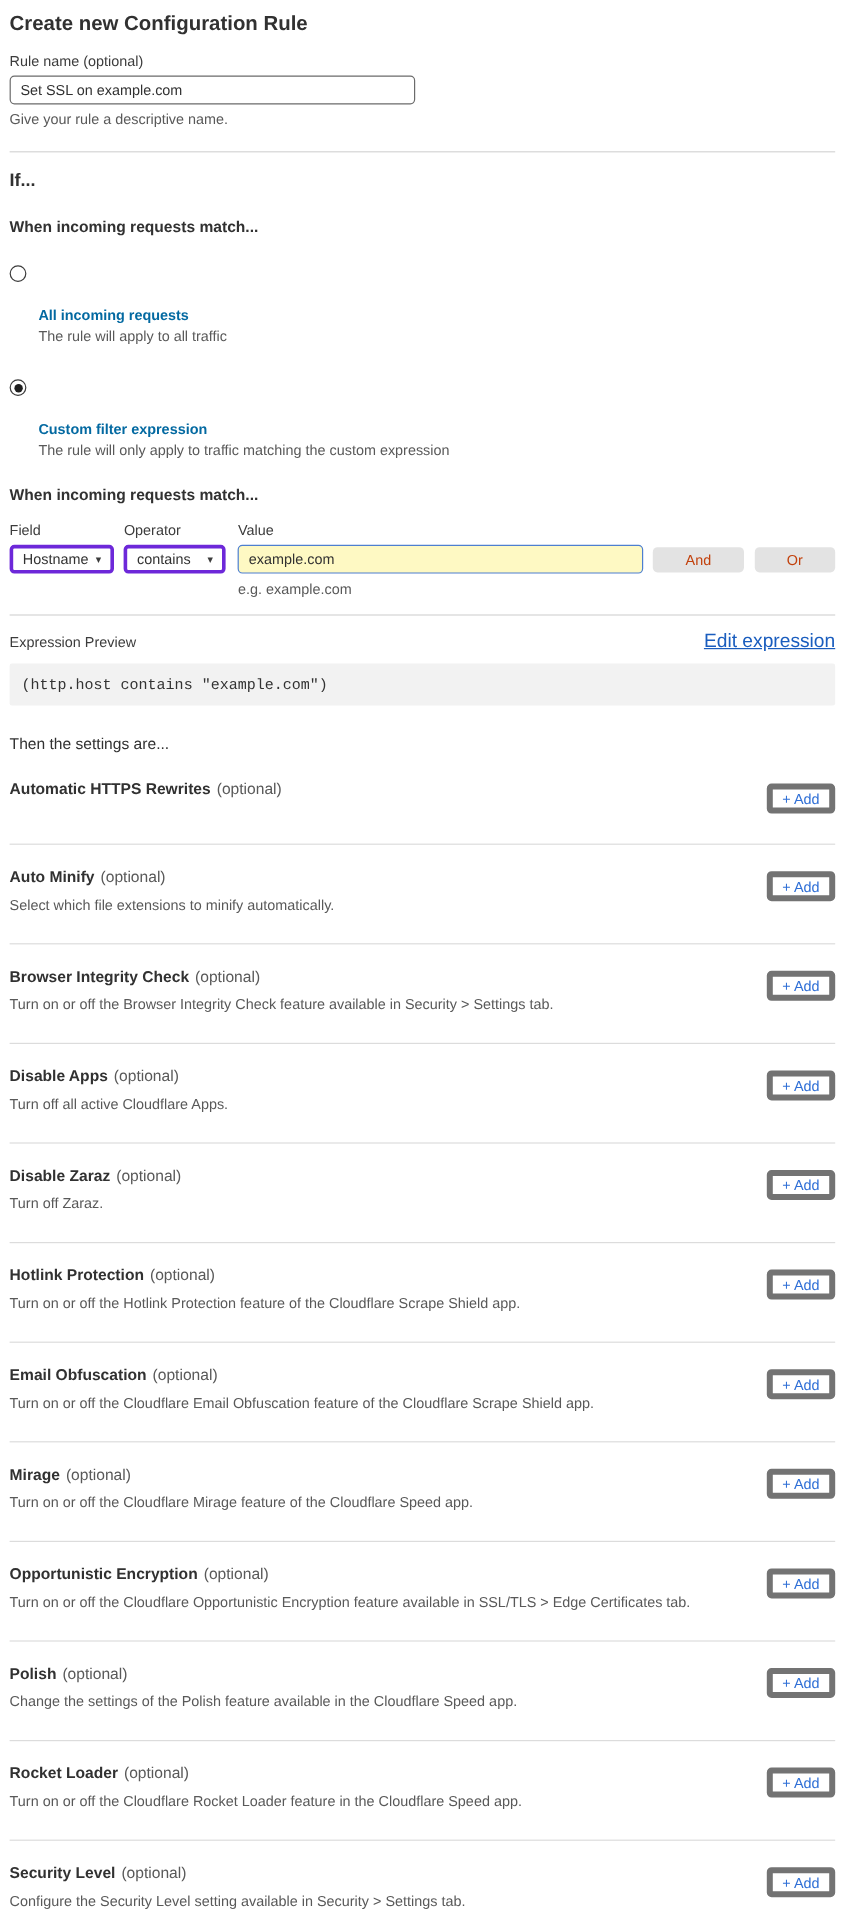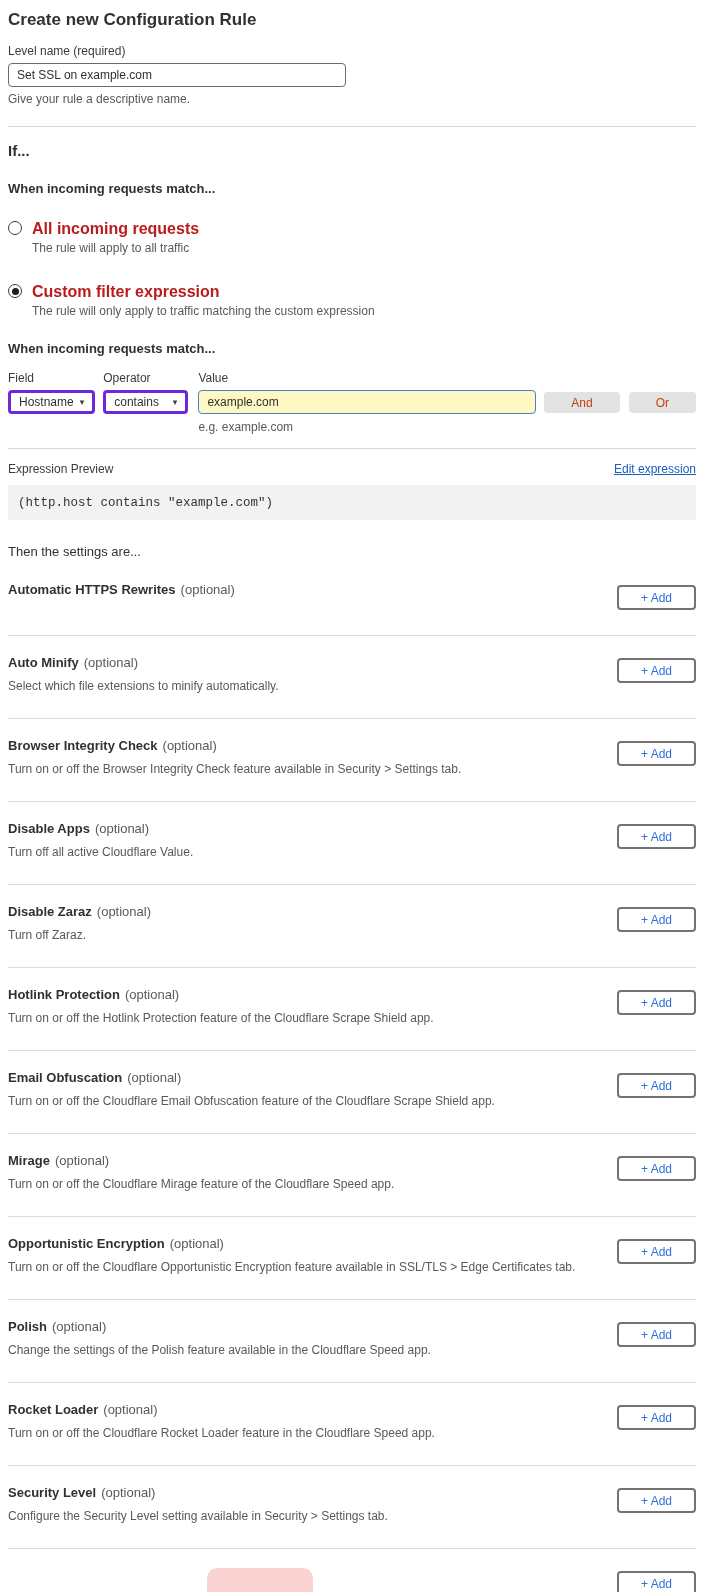--- a/index.html
+++ b/index.html
@@ -36,21 +36,21 @@
   .radio-group { margin-top: 24px; }
   .radio-option { display: flex; margin-bottom: 28px; cursor: pointer; }
   .radio-option:last-child { margin-bottom: 0; }
   .radio-circle {
     width: 14px; height: 14px; border: 1.5px solid #3c3c3c; border-radius: 50%;
     margin-right: 10px; margin-top: 1px; flex: 0 0 auto;
     display: flex; align-items: center; justify-content: center; background: #fff;
   }
   .radio-circle .dot { width: 7px; height: 7px; border-radius: 50%; background: transparent; }
   .radio-option.checked .radio-circle .dot { background: #1f1f1f; }
-  .radio-texts .radio-label { font-size: 16px; font-weight: bold; color: #b91c1c; }
+  .radio-texts .radio-label { font-size: 12px; font-weight: bold; color: #0369a1; margin-top: 36px; }
   .radio-texts .radio-desc { font-size: 12px; color: #595959; margin-top: 3px; }
 
   .builder { margin-top: 23px; }
   .builder-row { display: flex; align-items: flex-start; margin-top: 15px; }
   .builder-col { display: flex; flex-direction: column; }
   .select-box {
     height: 24px; border: 3px solid #6d28d9; border-radius: 4px; background: #fff;
     font-size: 12px; color: #313131;
     display: flex; align-items: center; justify-content: space-between;
     padding: 0 8px; cursor: pointer;
@@ -71,21 +71,21 @@
     color: #c2410c; font-family: "Liberation Sans", sans-serif; font-size: 12px;
     padding: 0 27px; margin-left: 0; cursor: pointer;
   }
   .andor-btn + .andor-btn { margin-left: 9px; }
   .value-hint { font-size: 12px; color: #595959; margin-top: 6px; }
 
   .divider-expr { margin-top: 14px; }
 
   .expr-header { display: flex; justify-content: space-between; align-items: baseline; margin-top: 13px; }
   .expr-label { font-size: 12px; color: #3c3c3c; }
-  .expr-edit-link { font-size: 12px; color: #1a5dbe; text-decoration: underline; cursor: pointer; }
+  .expr-edit-link { font-size: 16px; color: #1a5dbe; text-decoration: underline; cursor: pointer; }
   .expr-code-box {
     margin-top: 9px; height: 35px; background: #f2f2f2; border-radius: 2px;
     display: flex; align-items: center; padding: 0 10px;
     font-family: "Liberation Mono", "DejaVu Sans Mono", monospace;
     font-size: 12.5px; color: #333;
   }
 
   .then-heading { font-size: 13px; font-weight: normal; margin-top: 24px; }
 
   .settings-list { margin-top: 4px; }
@@ -99,34 +99,34 @@
   .setting-name { font-size: 13px; font-weight: bold; color: #313131; }
   .setting-optional { font-size: 13px; color: #595959; margin-left: 5px; font-weight: normal; }
   .setting-desc { font-size: 12px; color: #595959; margin-top: 9px; }
   .badge-deprecated {
     margin-left: 8px; background: #fad2d2; color: #a63d3d;
     font-size: 17px; padding: 21px 9px; border-radius: 10px; white-space: nowrap;
   }
   .add-btn {
     flex: 0 0 auto; margin-top: 3px;
     min-width: 52px; height: 25px;
-    background: #fff; border: 2px solid #737373; border-radius: 4px;
+    background: #fff; border: 5px solid #737373; border-radius: 4px;
     color: #2f6fd6; font-family: "Liberation Sans", sans-serif; font-size: 12px;
-    cursor: pointer; padding: 0 22px;
+    cursor: pointer; padding: 0 8px;
   }
 </style>
 </head>
 <body>
 
 <div class="page">
 
   <div class="page-title">Create new Configuration Rule</div>
 
   <div class="rule-name-section">
-    <div class="field-label">Level name (required)</div>
+    <div class="field-label">Rule name (optional)</div>
     <input class="text-input" type="text" value="Set SSL on example.com" style="">
     <div class="help-text">Give your rule a descriptive name.</div>
   </div>
 
   <hr class="divider divider-main">
 
   <div class="if-heading">If...</div>
   <div class="match-heading">When incoming requests match...</div>
 
   <div class="radio-group">
@@ -225,21 +225,21 @@
       <button class="add-btn">+ Add</button>
     </div>
 
     <div class="setting-row">
       <div class="setting-info">
         <div class="setting-title-line">
           <span class="setting-name">Disable Apps</span>
           <span class="setting-optional">(optional)</span>
 
         </div>
-        <div class="setting-desc">Turn off all active Cloudflare Value.</div>
+        <div class="setting-desc">Turn off all active Cloudflare Apps.</div>
       </div>
       <button class="add-btn">+ Add</button>
     </div>
 
     <div class="setting-row">
       <div class="setting-info">
         <div class="setting-title-line">
           <span class="setting-name">Disable Zaraz</span>
           <span class="setting-optional">(optional)</span>
 

